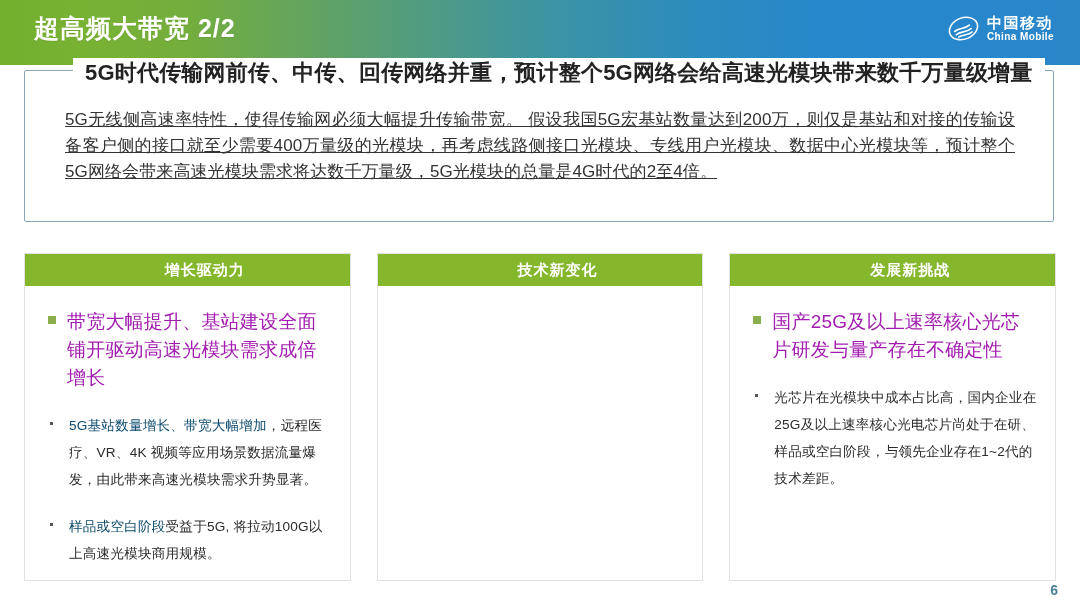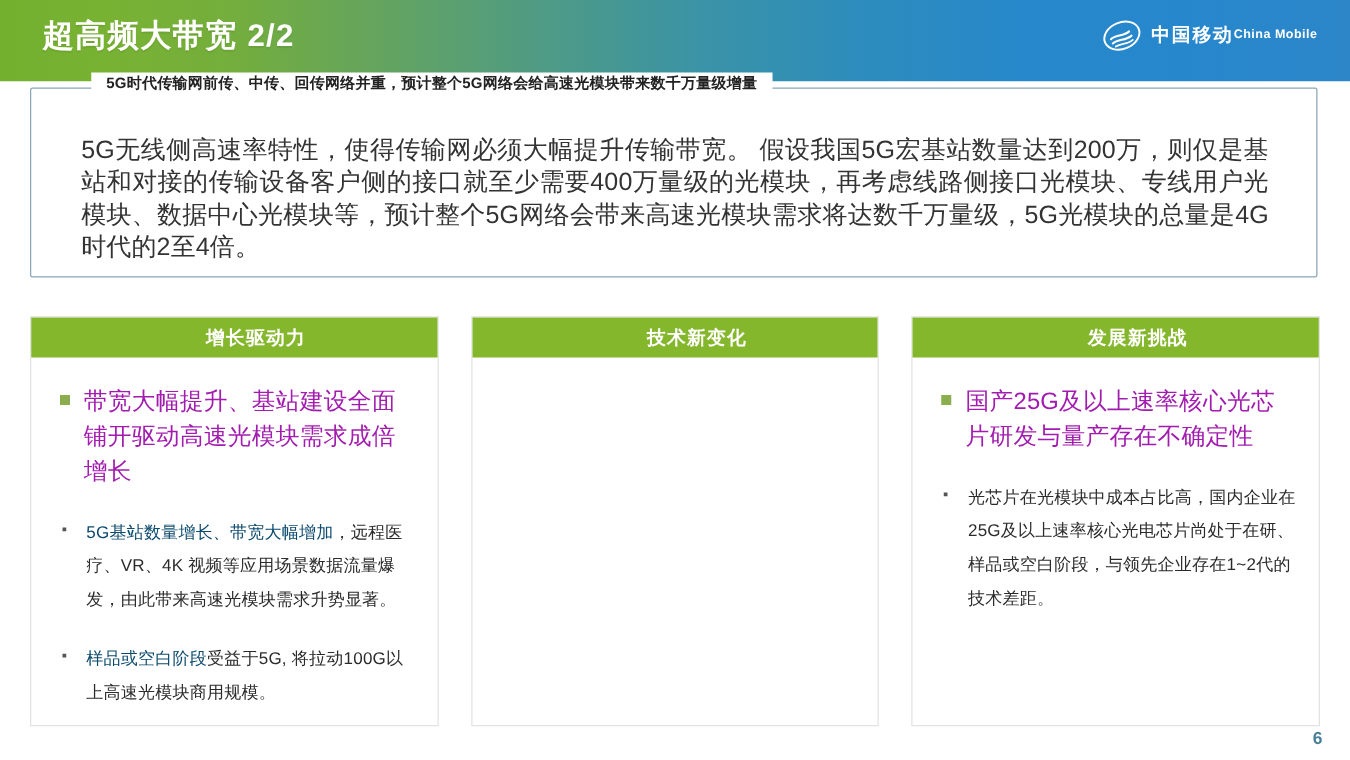--- a/index.html
+++ b/index.html
@@ -54,21 +54,21 @@
     align-items: center;
     gap: 8px;
   }
   .logo-mark {
     width: 31px;
     height: 31px;
     flex: 0 0 auto;
   }
   .logo-text {
     display: flex;
-    flex-direction: row;
+    flex-direction: column;
     justify-content: center;
     line-height: 1;
   }
   .logo-cn {
     font-size: 15px;
     font-weight: bold;
     color: #ffffff;
     letter-spacing: 1.5px;
     white-space: nowrap;
   }
@@ -91,36 +91,37 @@
     box-sizing: border-box;
     border: 1px solid #8aa7b5;
     border-radius: 2px;
   }
   .info-title {
     position: absolute;
     left: 48px;
     top: -13px;
     background: #ffffff;
     padding: 0 12px;
-    font-size: 12px;
+    font-size: 22px;
     font-weight: bold;
     color: #222222;
     white-space: nowrap;
     letter-spacing: 0.2px;
   }
   .info-body {
     position: absolute;
     left: 40px;
     top: 36px;
     width: 950px;
-    font-size: 20px;
+    font-size: 17px;
     line-height: 26px;
     color: #333333;
     text-align: justify;
     letter-spacing: 0.1px;
+    text-decoration: underline;
   }
 
   
   .columns {
     position: absolute;
     left: 24px;
     top: 253px;
     width: 1032px;
     height: 328px;
     display: flex;

